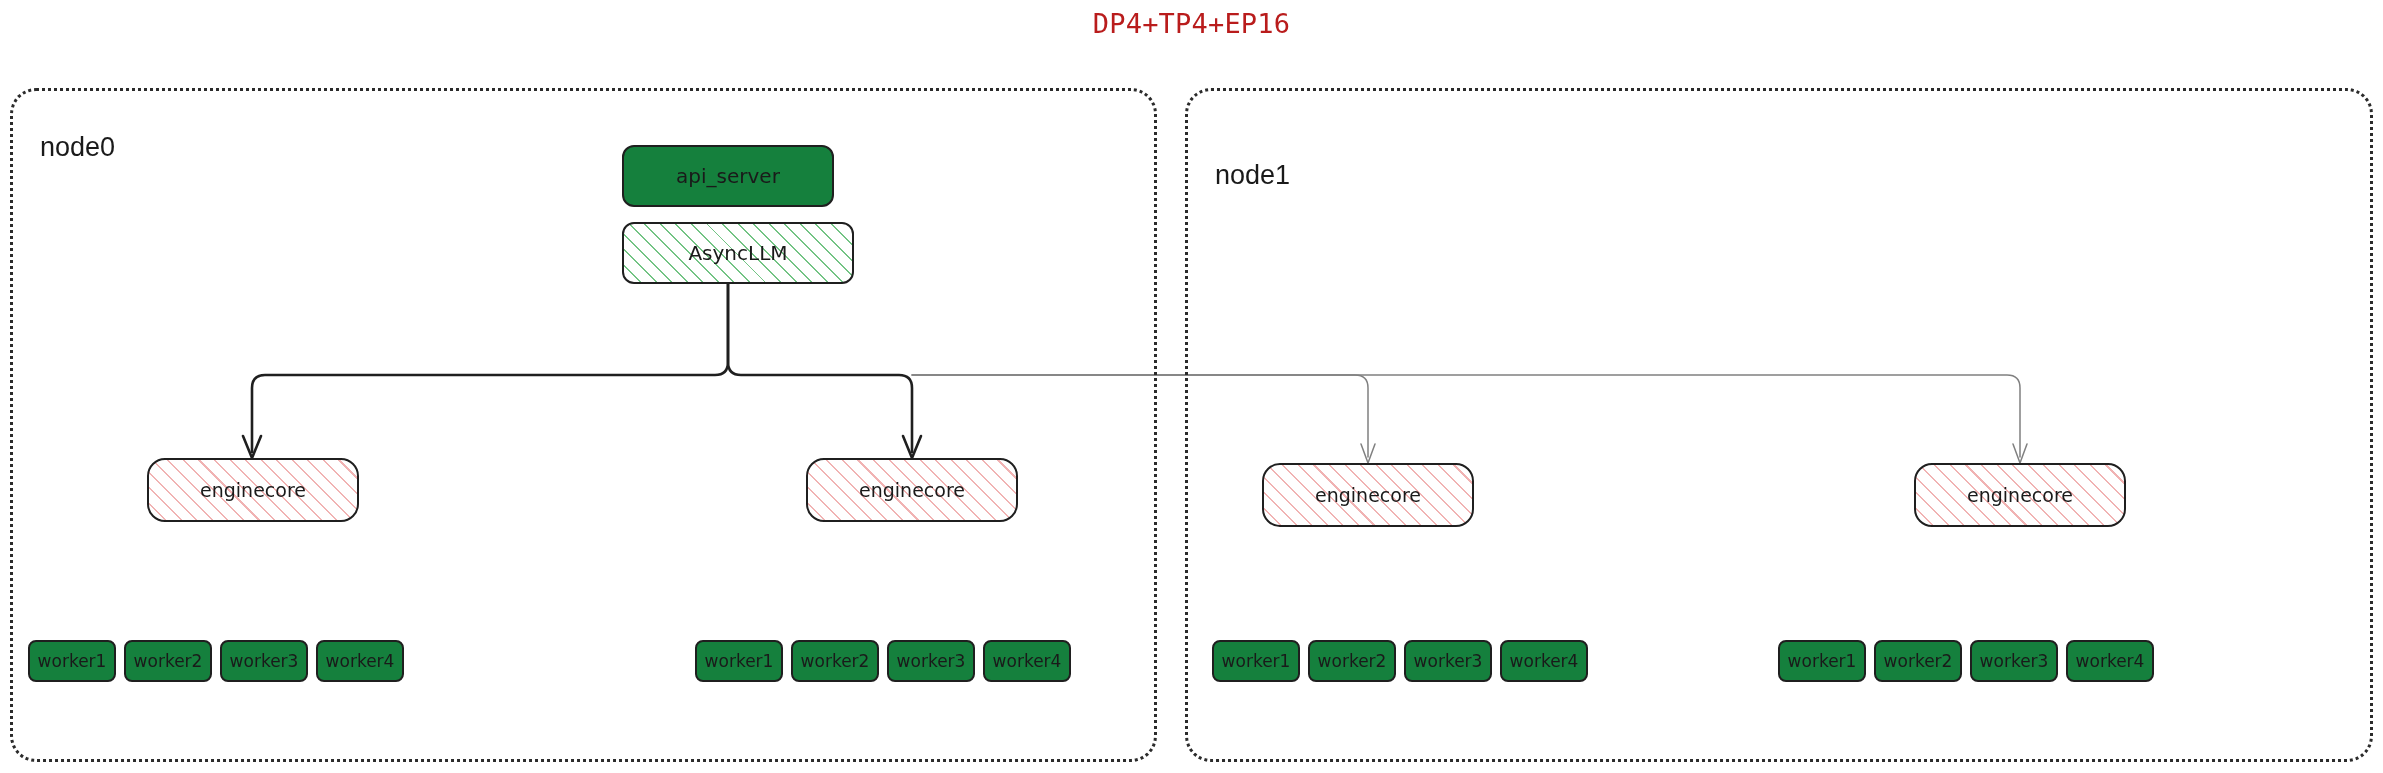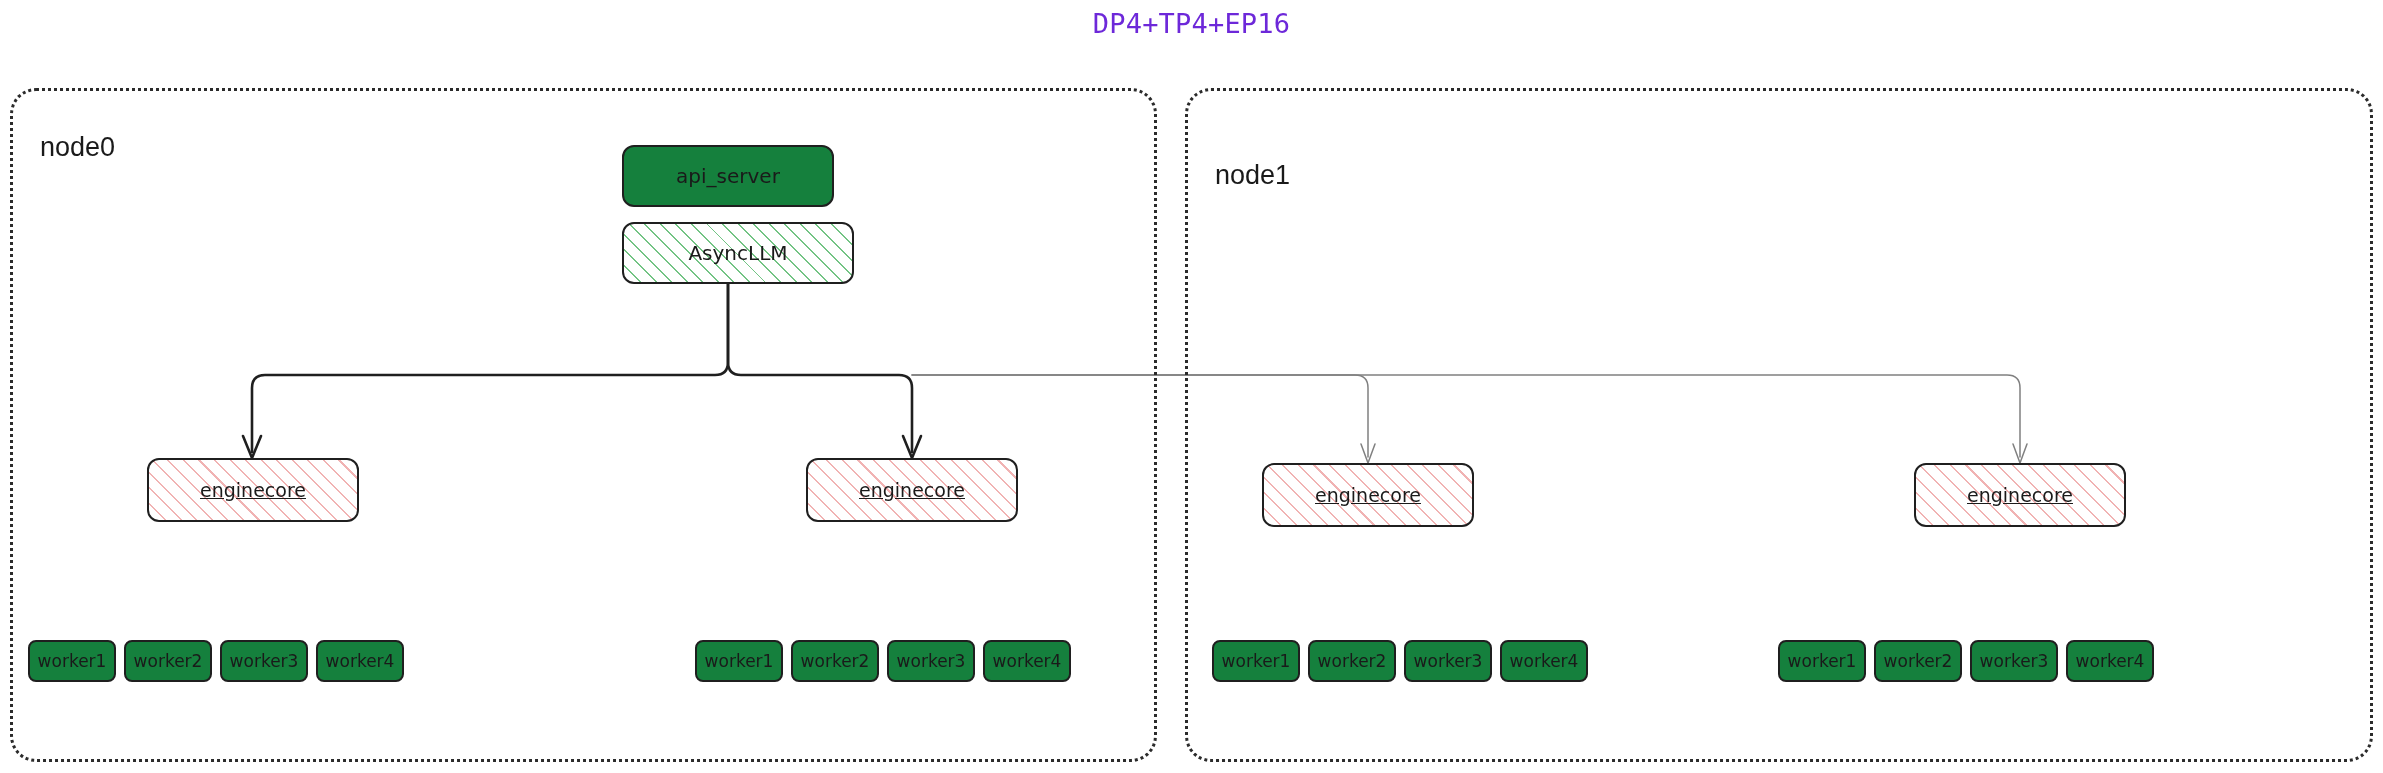--- a/index.html
+++ b/index.html
@@ -28,21 +28,21 @@
     z-index: 1;
   }
   .diagram-title {
     position: absolute;
     left: 0;
     top: 8px;
     width: 2383px;
     text-align: center;
     font-family: "DejaVu Sans Mono", monospace;
     font-size: 27px;
-    color: #6d28d9;
+    color: #b91c1c;
     letter-spacing: 0.2px;
     z-index: 4;
   }
   .node-cluster {
     position: absolute;
     border: 3px dotted #2b2b2b;
     border-radius: 26px;
     background: transparent;
     box-sizing: border-box;
     z-index: 2;
@@ -78,31 +78,30 @@
     background-color: #ffffff;
     background-image: repeating-linear-gradient(
       45deg,
       rgba(90, 185, 110, 0.85) 0px,
       rgba(90, 185, 110, 0.85) 1.4px,
       rgba(255, 255, 255, 0) 1.4px,
       rgba(255, 255, 255, 0) 11px
     );
   }
   .box-engine {
-    border-radius: 12px;
+    border-radius: 18px;
     font-size: 19px;
     background-color: #ffffff;
     background-image: repeating-linear-gradient(
       45deg,
       rgba(232, 132, 132, 0.62) 0px,
       rgba(232, 132, 132, 0.62) 1.5px,
       rgba(255, 255, 255, 0) 1.5px,
       rgba(255, 255, 255, 0) 11px
     );
-    text-decoration: underline;
   }
   .box-worker {
     border-radius: 8px;
     font-size: 17px;
     border-width: 2.4px;
   }
 </style>
 </head>
 <body>
 

